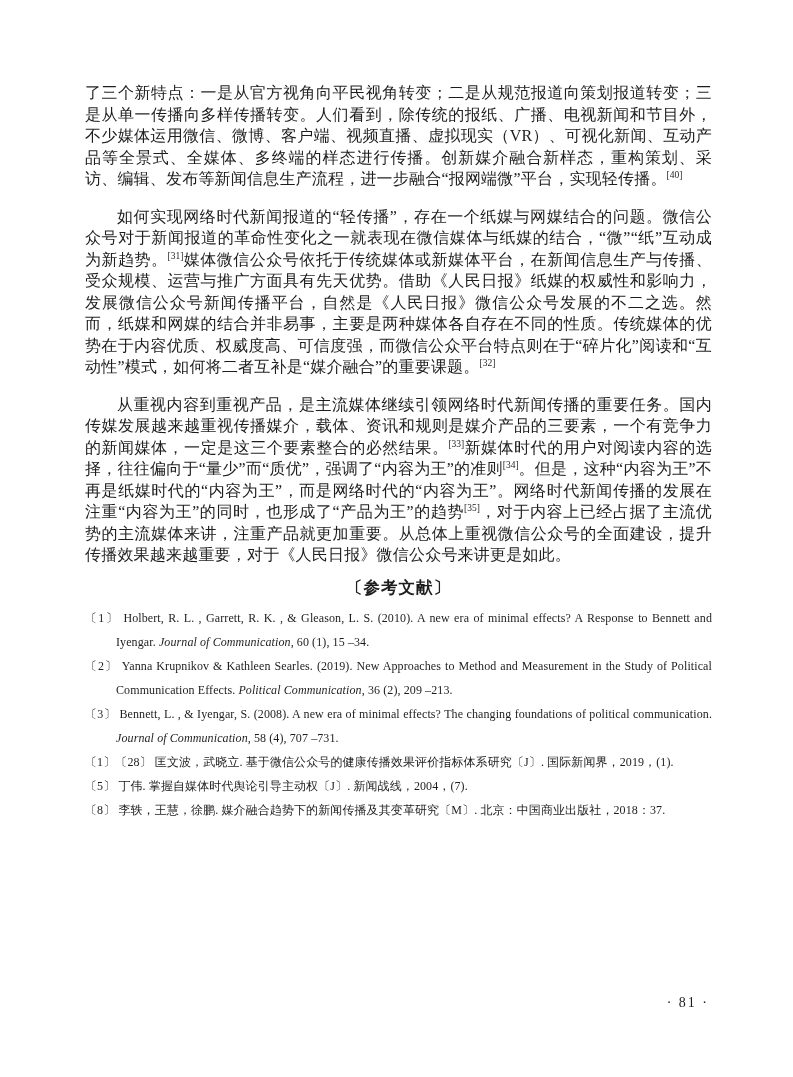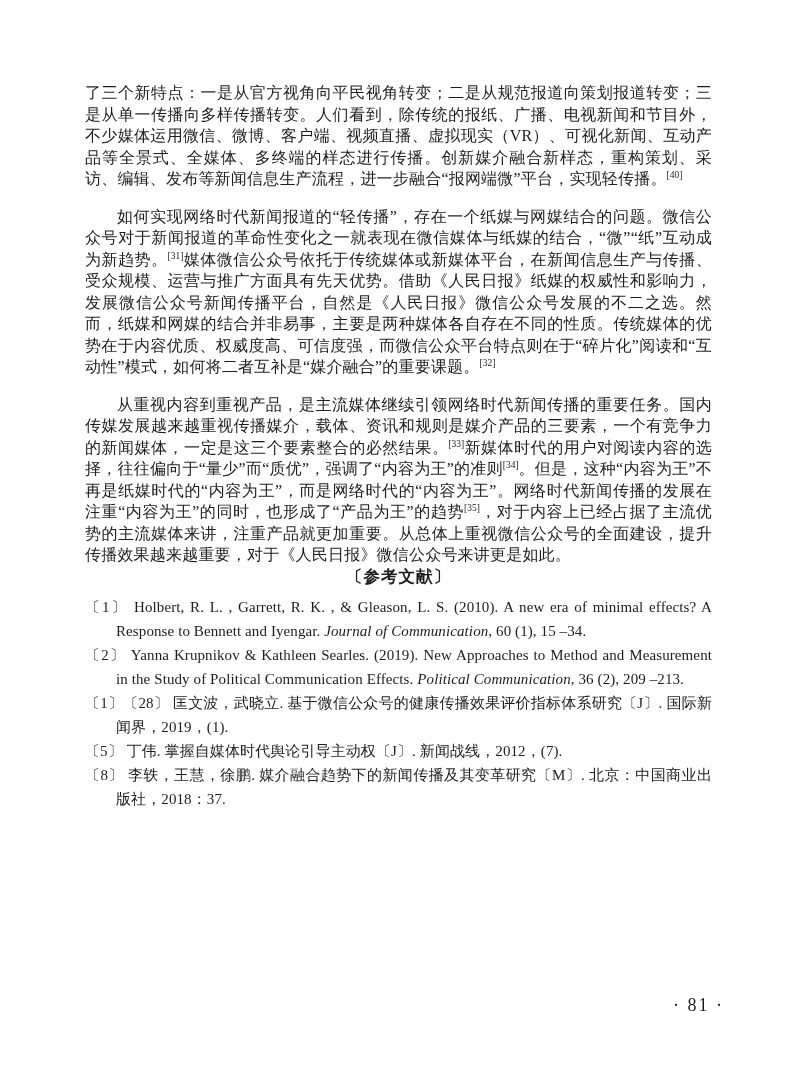--- a/index.html
+++ b/index.html
@@ -24,59 +24,60 @@
     text-justify:inter-ideograph;
     letter-spacing:0.2px;
   }
   .para.indent { text-indent:2em;margin-top:16px; }
   sup.cite {
     font-size:9.5px;
     line-height:0;
     vertical-align:6px;
     letter-spacing:0;
   }
-  .ref-section { }
+  .ref-section { margin-top:11px; }
   .ref-heading {
     margin:0 0 7px 0;
     text-align:center;
     font-weight:bold;
     font-size:16.5px;
     letter-spacing:1px;
   }
   .ref-item {
-    font-size:15px;
+    font-size:12px;
     line-height:24px;
     padding-left:31px;
     text-indent:-31px;
     text-align:justify;
     letter-spacing:0.1px;
   }
   .ref-label { white-space:nowrap; }
   .page-number {
     position:absolute;
-    right:69px; top:995px;
-    font-size:18px;
+    right:84px; top:995px;
+    font-size:14px;
     letter-spacing:2px;
   }
 </style>
 </head>
 <body>
 
 <main class="page">
   <section>
       <p class="para"><span>了三个新特点：一是从官方视角向平民视角转变；二是从规范报道向策划报道转变；三是从单一传播向多样传播转变。人们看到，除传统的报纸、广播、电视新闻和节目外，不少媒体运用微信、微博、客户端、视频直播、虚拟现实（VR）、可视化新闻、互动产品等全景式、全媒体、多终端的样态进行传播。创新媒介融合新样态，重构策划、采访、编辑、发布等新闻信息生产流程，进一步融合“报网端微”平台，实现轻传播。</span><sup class="cite">[40]</sup></p>
       <p class="para indent"><span>如何实现网络时代新闻报道的“轻传播”，存在一个纸媒与网媒结合的问题。微信公众号对于新闻报道的革命性变化之一就表现在微信媒体与纸媒的结合，“微”“纸”互动成为新趋势。</span><sup class="cite">[31]</sup><span>媒体微信公众号依托于传统媒体或新媒体平台，在新闻信息生产与传播、受众规模、运营与推广方面具有先天优势。借助《人民日报》纸媒的权威性和影响力，发展微信公众号新闻传播平台，自然是《人民日报》微信公众号发展的不二之选。然而，纸媒和网媒的结合并非易事，主要是两种媒体各自存在不同的性质。传统媒体的优势在于内容优质、权威度高、可信度强，而微信公众平台特点则在于“碎片化”阅读和“互动性”模式，如何将二者互补是“媒介融合”的重要课题。</span><sup class="cite">[32]</sup></p>
       <p class="para indent"><span>从重视内容到重视产品，是主流媒体继续引领网络时代新闻传播的重要任务。国内传媒发展越来越重视传播媒介，载体、资讯和规则是媒介产品的三要素，一个有竞争力的新闻媒体，一定是这三个要素整合的必然结果。</span><sup class="cite">[33]</sup><span>新媒体时代的用户对阅读内容的选择，往往偏向于“量少”而“质优”，强调了“内容为王”的准则</span><sup class="cite">[34]</sup><span>。但是，这种“内容为王”不再是纸媒时代的“内容为王”，而是网络时代的“内容为王”。网络时代新闻传播的发展在注重“内容为王”的同时，也形成了“产品为王”的趋势</span><sup class="cite">[35]</sup><span>，对于内容上已经占据了主流优势的主流媒体来讲，注重产品就更加重要。从总体上重视微信公众号的全面建设，提升传播效果越来越重要，对于《人民日报》微信公众号来讲更是如此。</span></p>
     </section>
 
   <section class="ref-section">
     <h3 class="ref-heading">〔参考文献〕</h3>
     <div>
         <div class="ref-item"><span class="ref-label">〔1〕 </span><span>Holbert, R. L. , Garrett, R. K. , &amp; Gleason, L. S. (2010). A new era of minimal effects? A Response to Bennett and Iyengar. </span><i>Journal of Communication</i><span>, 60 (1), 15 –34.</span></div>
         <div class="ref-item"><span class="ref-label">〔2〕 </span><span>Yanna Krupnikov &amp; Kathleen Searles. (2019). New Approaches to Method and Measurement in the Study of Political Communication Effects. </span><i>Political Communication</i><span>, 36 (2), 209 –213.</span></div>
+        <div class="ref-item"><span class="ref-label">〔3〕 </span><span>Bennett, L. , &amp; Iyengar, S. (2008). A new era of minimal effects? The changing foundations of political communication. </span><i>Journal of Communication</i><span>, 58 (4), 707 –731.</span></div>
         <div class="ref-item"><span class="ref-label">〔1〕〔28〕 </span><span>匡文波，武晓立. 基于微信公众号的健康传播效果评价指标体系研究〔J〕. 国际新闻界，2019，(1).</span></div>
-        <div class="ref-item"><span class="ref-label">〔5〕 </span><span>丁伟. 掌握自媒体时代舆论引导主动权〔J〕. 新闻战线，2012，(7).</span></div>
+        <div class="ref-item"><span class="ref-label">〔5〕 </span><span>丁伟. 掌握自媒体时代舆论引导主动权〔J〕. 新闻战线，2004，(7).</span></div>
         <div class="ref-item"><span class="ref-label">〔8〕 </span><span>李轶，王慧，徐鹏. 媒介融合趋势下的新闻传播及其变革研究〔M〕. 北京：中国商业出版社，2018：37.</span></div>
       </div>
   </section>
 </main>
 
 <div class="page-number">· 81 ·</div>
 
 </body></html>

